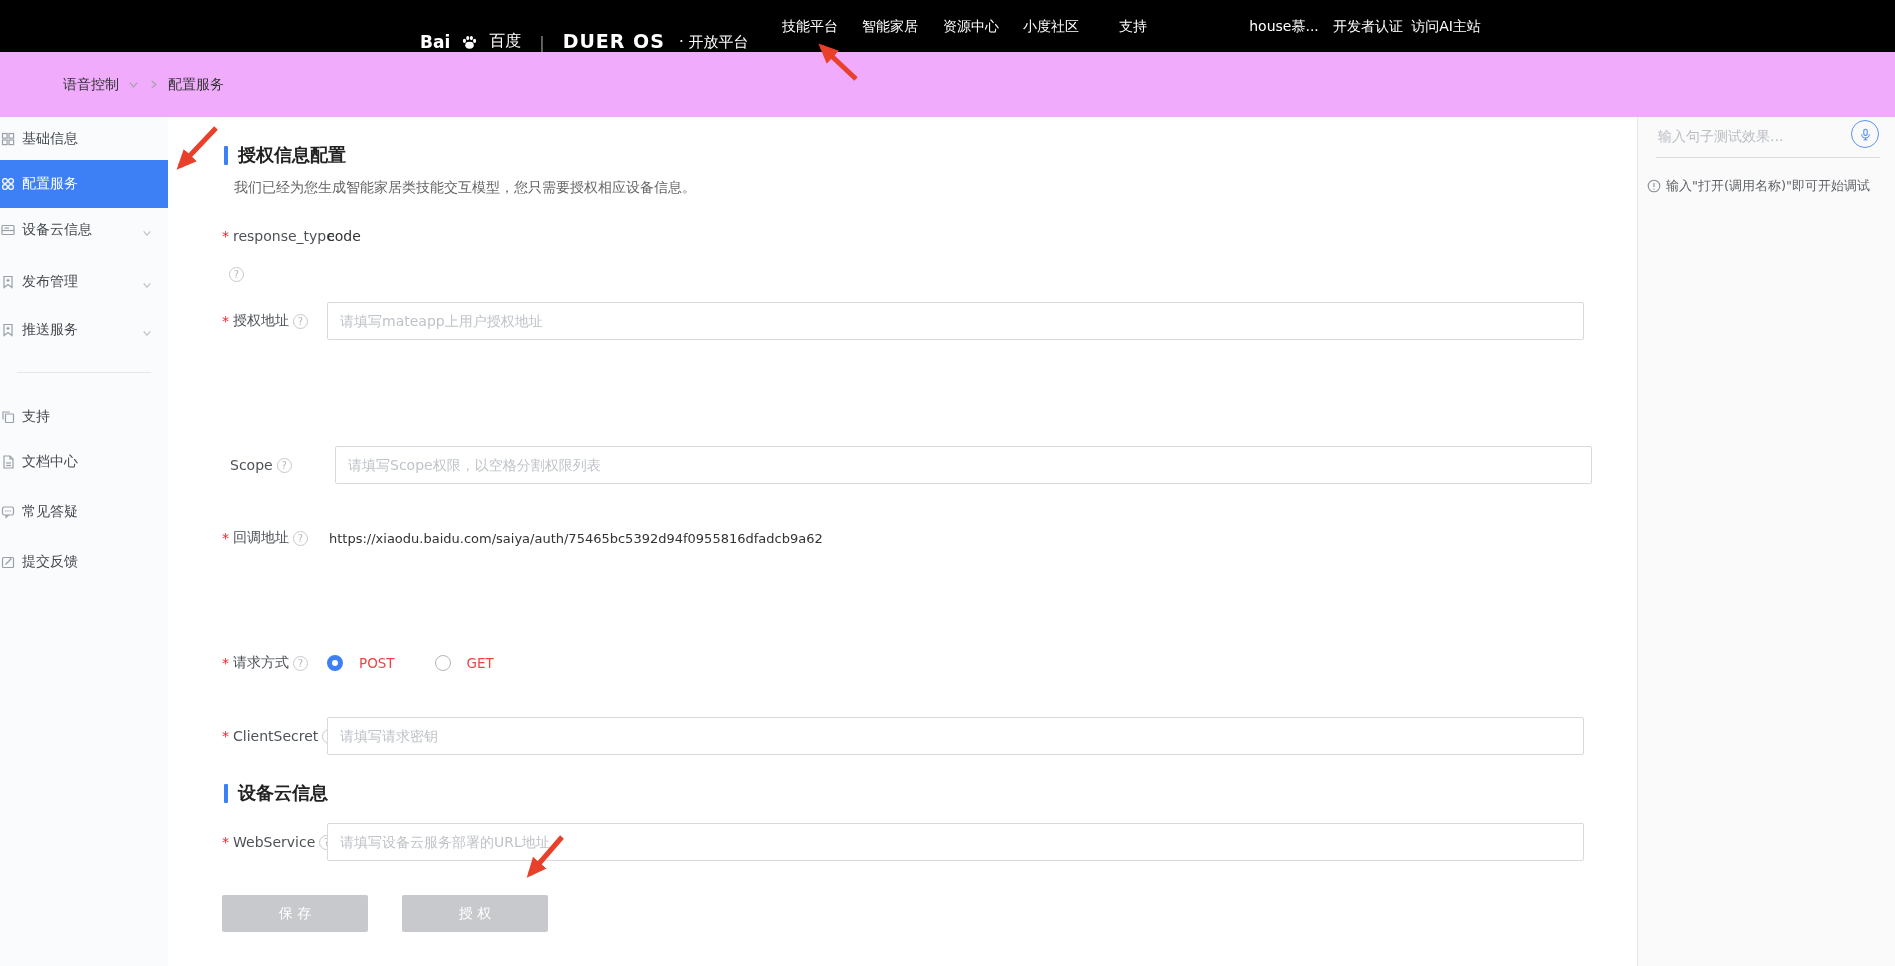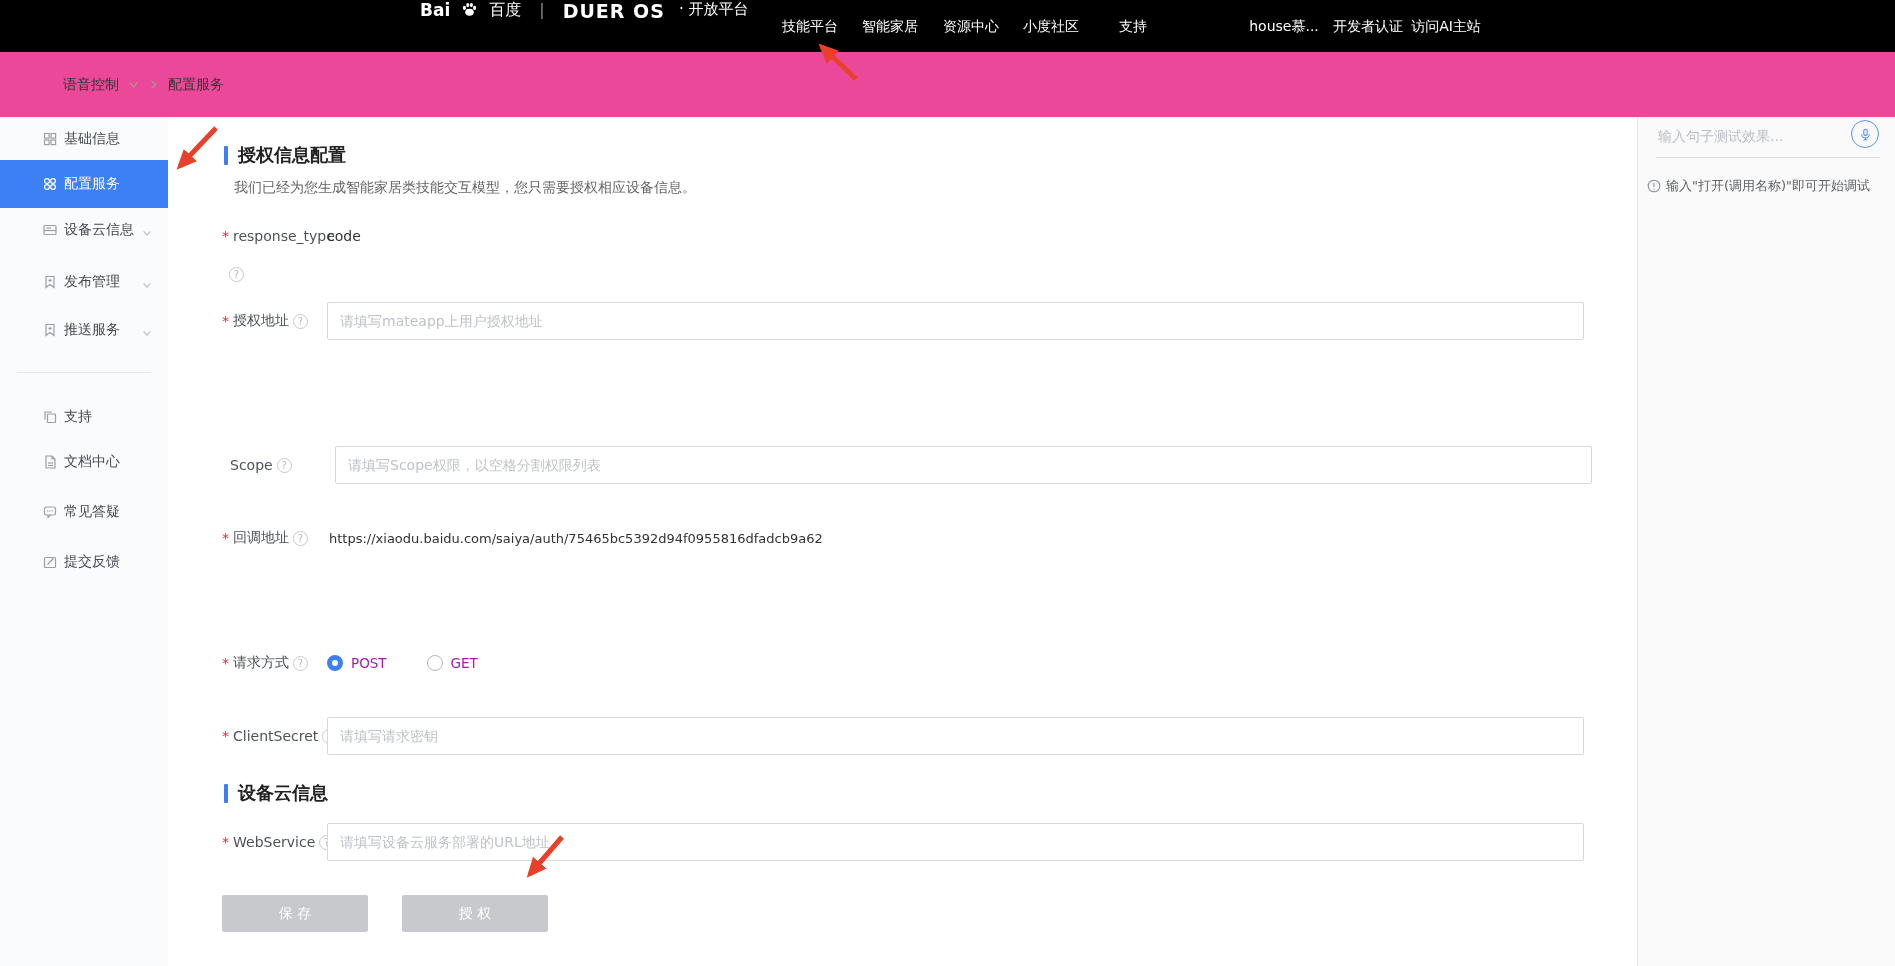--- a/index.html
+++ b/index.html
@@ -1,40 +1,40 @@
 <!DOCTYPE html>
 <html><head>
 <meta charset="utf-8">
 <style>
   html,body{margin:0;padding:0;background:#fff;}
   .page{position:relative;width:1895px;height:966px;overflow:hidden;
         font-family:"DejaVu Sans","Liberation Sans",sans-serif;background:#fff;}
 
   
   .topbar{position:absolute;left:0;top:0;width:100%;height:52px;background:#000;}
-  .brand{position:absolute;left:420px;top:0;height:52px;display:flex;align-items:flex-start;color:#fff;cursor:pointer;gap:8px;}
+  .brand{position:absolute;left:420px;top:0;height:52px;display:flex;align-items:flex-end;color:#fff;cursor:pointer;gap:8px;}
   .brand-bai{font-size:17px;font-weight:bold;letter-spacing:0;}
   .brand-du{font-size:16px;font-weight:normal;}
   .brand-pipe{color:#8a8a8a;margin:0 10px;font-size:16px;}
   .brand-product{font-size:19px;font-weight:bold;letter-spacing:1px;}
   .brand-suffix{font-size:15px;margin-left:6px;color:#ffffff;}
   .tn{position:absolute;top:0;height:60px;line-height:52px;transform:translateX(-50%);
       color:#fff;font-size:14px;cursor:pointer;white-space:nowrap;}
 
   
-  .crumbbar{position:absolute;left:0;top:52px;width:100%;height:74px;background:#ec4899;
+  .crumbbar{position:absolute;left:0;top:52px;width:100%;height:74px;background:#f0abfc;
             border-bottom:1px solid #e8e8e8;box-sizing:border-box;}
   .crumb-inner{position:absolute;left:63px;top:0;height:65px;display:flex;align-items:center;gap:9px;
                font-size:14px;color:#333;}
   .crumb-sep{color:#b0b0b0;display:flex;align-items:center;}
 
   
   .sidebar{position:absolute;left:0;top:117px;width:168px;bottom:0;background:#fafbfc;}
   .side-item{position:absolute;left:0;width:168px;height:44px;display:flex;align-items:center;
-             padding-left:42px;box-sizing:border-box;gap:6px;font-size:14px;color:#454a50;cursor:pointer;}
+             box-sizing:border-box;gap:6px;font-size:14px;color:#454a50;cursor:pointer;}
   .side-item .icn{flex:none;width:16px;height:16px;color:#9aa0a8;}
   .side-item.active{background:#3D7FF5;color:#fff;height:48px;}
   .side-item.active .icn{color:#fff;}
   .side-chevron{position:absolute;right:16px;color:#b9bec6;width:10px;height:10px;}
   .side-divider{position:absolute;left:17px;top:255px;width:134px;height:1px;background:#e4e6e9;}
 
   
   .main{position:absolute;left:168px;top:117px;width:1469px;bottom:0;background:#fff;}
   .sec-title{position:absolute;left:56px;display:flex;align-items:center;gap:10px;
              font-size:18px;font-weight:bold;color:#222;}
@@ -52,21 +52,21 @@
           font-family:"DejaVu Sans","Liberation Sans",sans-serif;}
   .finput::placeholder{color:#bfc3c9;}
   .fvalue{font-size:14px;color:#333;}
   .furl{font-size:13px;color:#333;margin-left:2px;}
   .qmark-floating{position:absolute;left:57px;top:150px;}
 
   .radio-group{display:flex;align-items:center;}
   .radio{width:16px;height:16px;border-radius:50%;box-sizing:border-box;flex:none;cursor:pointer;background:#fff;}
   .radio.on{border:5px solid #3D7FF5;}
   .radio.off{border:1px solid #b2b6bd;}
-  .radio-label{font-size:13.5px;color:#a21caf;margin-left:8px;}
+  .radio-label{font-size:13.5px;color:#ef4444;margin-left:16px;}
   .radio-gap{width:40px;}
 
   .btn{position:absolute;top:778px;width:146px;height:37px;background:#c8c9cc;color:#fff;
        font-size:14px;text-align:center;line-height:37px;border-radius:2px;cursor:pointer;user-select:none;}
   .btn.save{left:54px;}
   .btn.auth{left:234px;}
 
   
   .testpanel{position:absolute;left:1637px;top:117px;right:0;bottom:0;background:#fafafa;
              border-left:1px solid #e6e6e6;box-sizing:border-box;padding-left:46px;}

